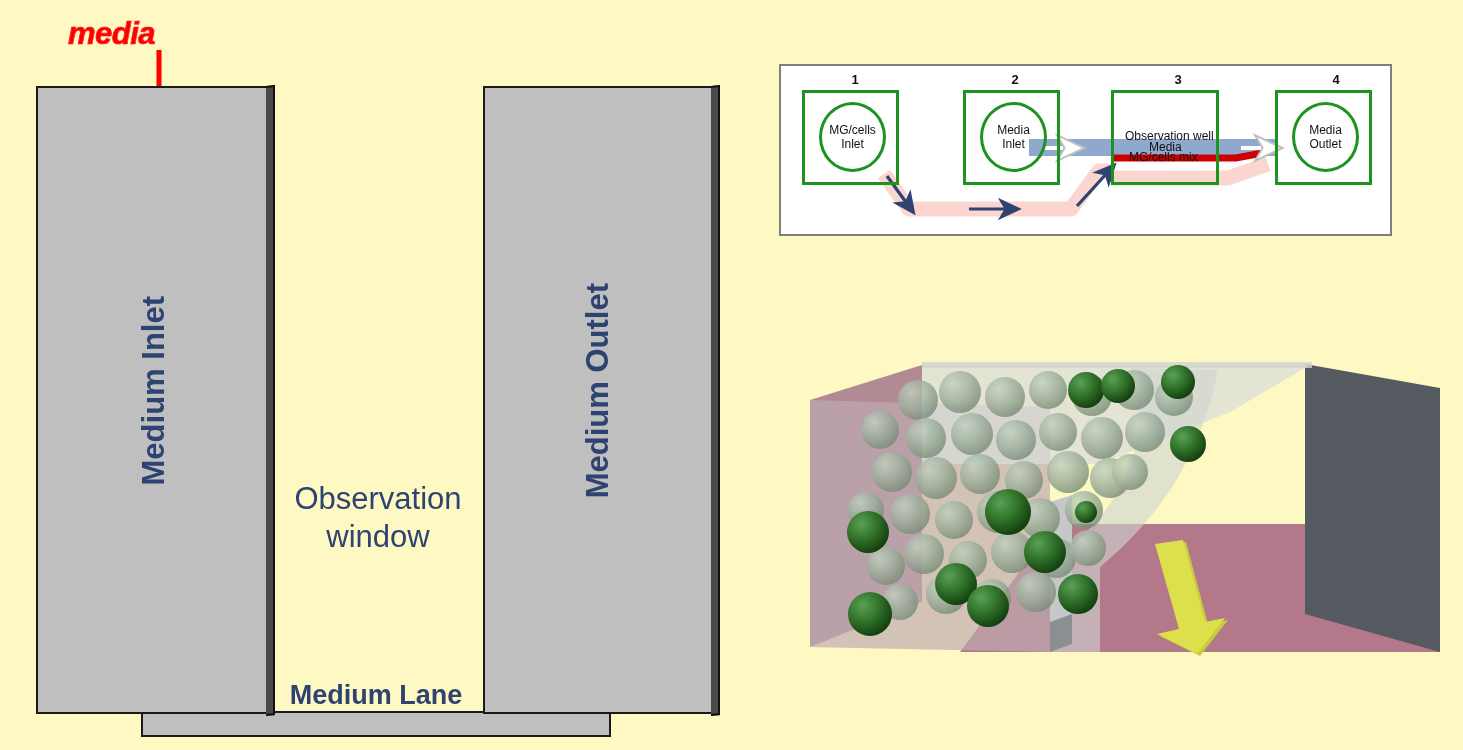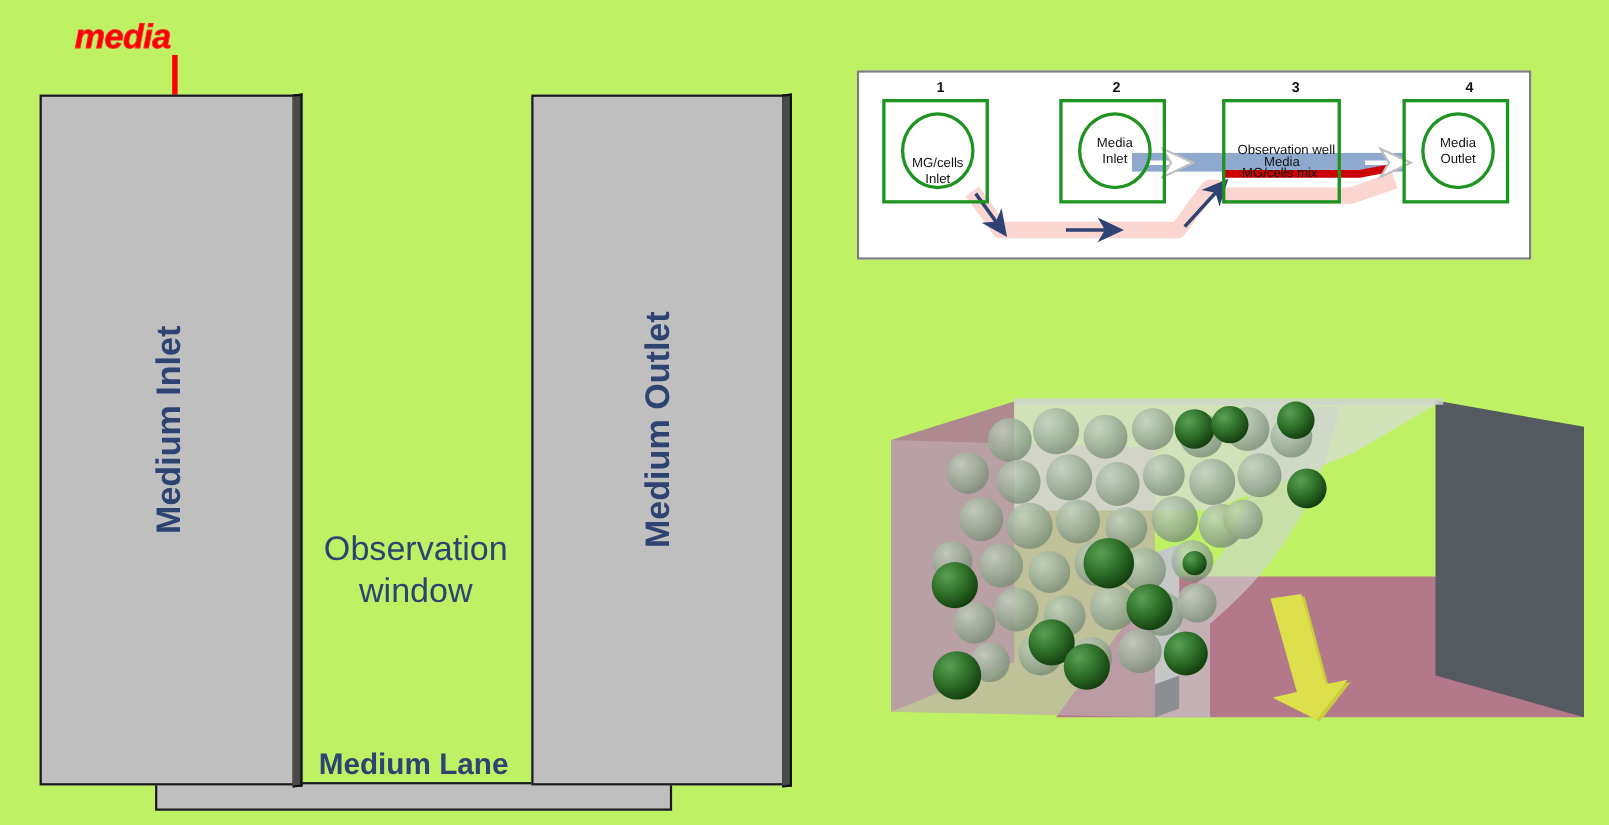--- a/index.html
+++ b/index.html
@@ -6,21 +6,21 @@
   * { box-sizing: border-box; }
   html, body {
     margin: 0; padding: 0;
     background: #ffffff;
     font-family: "Liberation Sans", sans-serif;
   }
   #stage {
     position: relative;
     width: 1463px;
     height: 750px;
-    background: #bef264;
+    background: #fef9c3;
     overflow: hidden;
   }
 
   
   #left-schematic {
     position: absolute;
     left: 0; top: 0;
     width: 740px; height: 750px;
   }
 
@@ -220,21 +220,21 @@
       <line x1="262" y1="82" x2="288" y2="82" stroke="#FFFFFF" stroke-width="4" marker-end="url(#whiteArrow)"></line>
       <line x1="460" y1="82" x2="486" y2="82" stroke="#FFFFFF" stroke-width="4" marker-end="url(#whiteArrow)"></line>
     </svg>
 
     <div class="step-num" style="left:59px; top:6px;">1</div>
     <div class="step-num" style="left:219px; top:6px;">2</div>
     <div class="step-num" style="left:382px; top:6px;">3</div>
     <div class="step-num" style="left:540px; top:6px;">4</div>
 
     <div class="gbox" style="left:21px; top:24px; width:97px; height:95px;"></div>
-    <div class="gcircle" style="left:38px; top:36px; width:67px; height:70px;align-items:flex-end;">
+    <div class="gcircle" style="left:38px; top:36px; width:67px; height:70px;">
       <div>
         <span>MG/cells</span><br>
         <span>Inlet</span>
       </div>
     </div>
 
     <div class="gbox" style="left:182px; top:24px; width:97px; height:95px;"></div>
     <div class="gcircle" style="left:199px; top:36px; width:67px; height:70px;">
       <div>
         <span>Media</span><br>

